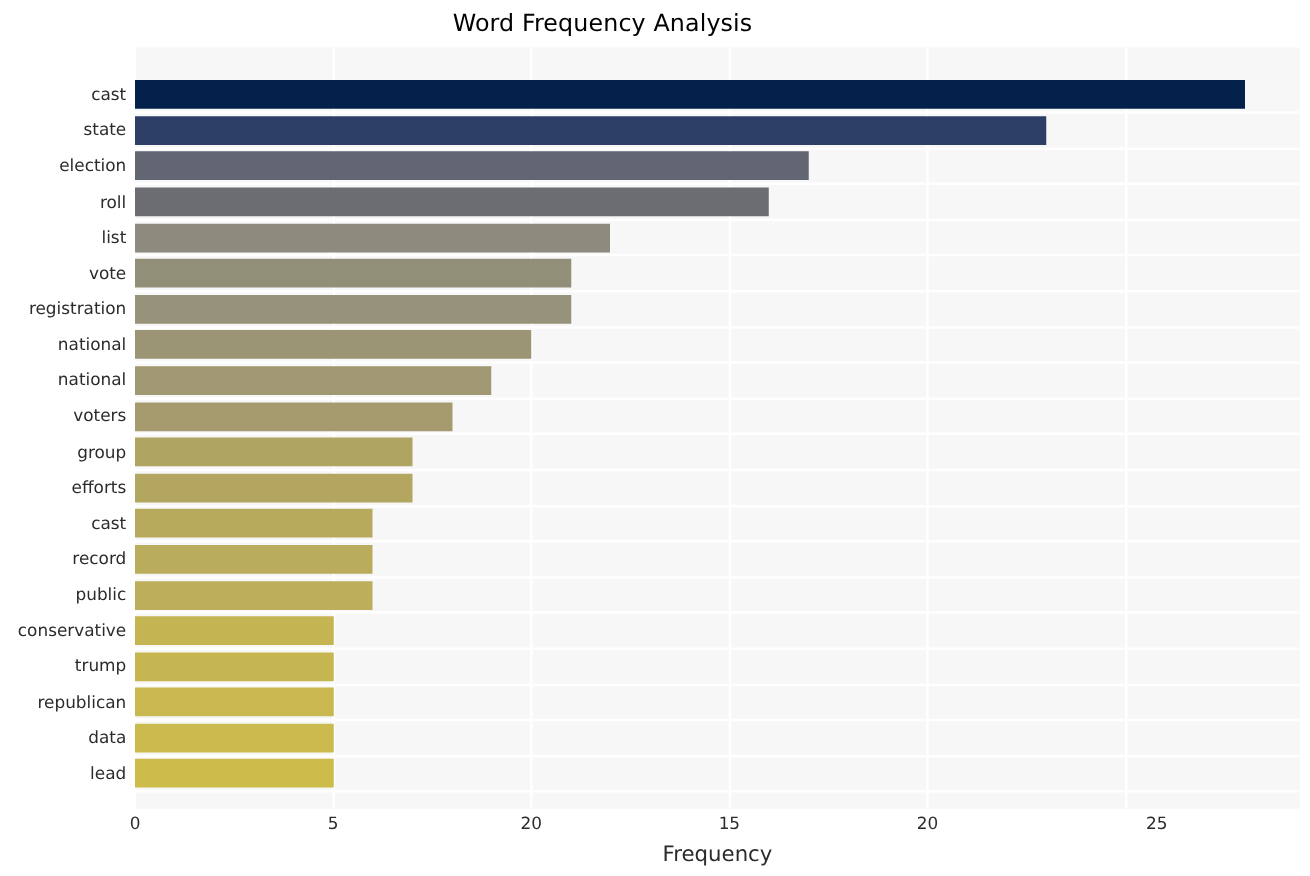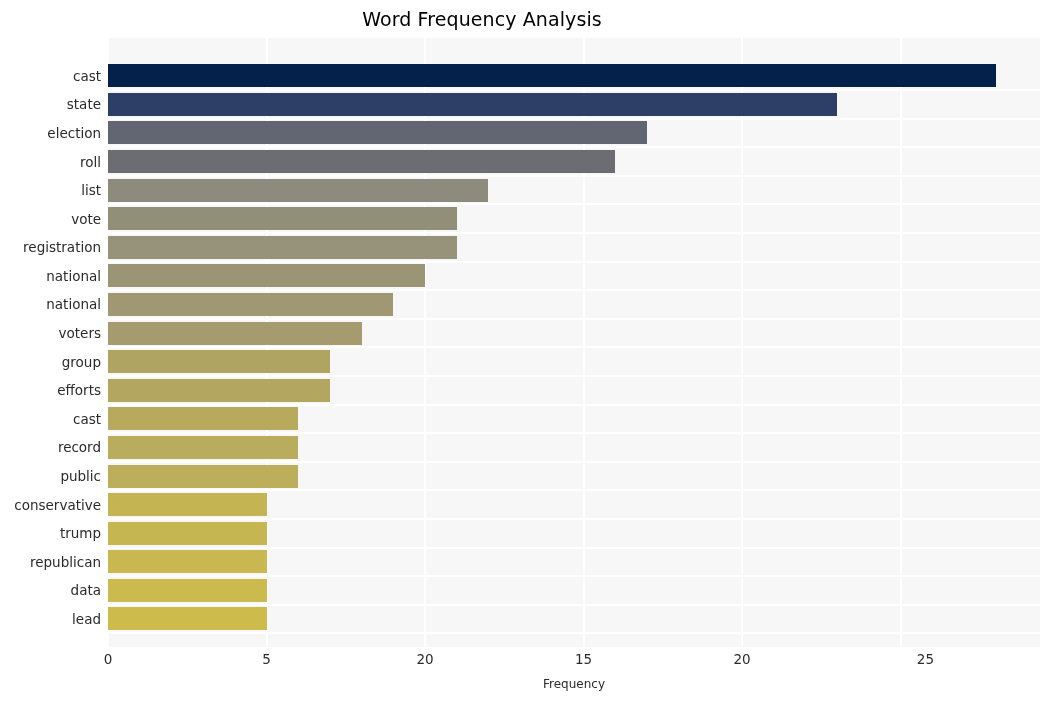--- a/index.html
+++ b/index.html
@@ -110,21 +110,21 @@
     line-height: 18px;
   }
 
   
   #x-axis-label {
     position: absolute;
     left: 108px;
     top: 675px;
     width: 932px;
     text-align: center;
-    font-size: 12px;
+    font-size: 17px;
     color: #2b2b2b;
     line-height: 18px;
   }
 </style>
 </head>
 <body>
 
 <div id="figure">
 
   <div id="chart-title">Word Frequency Analysis</div>

